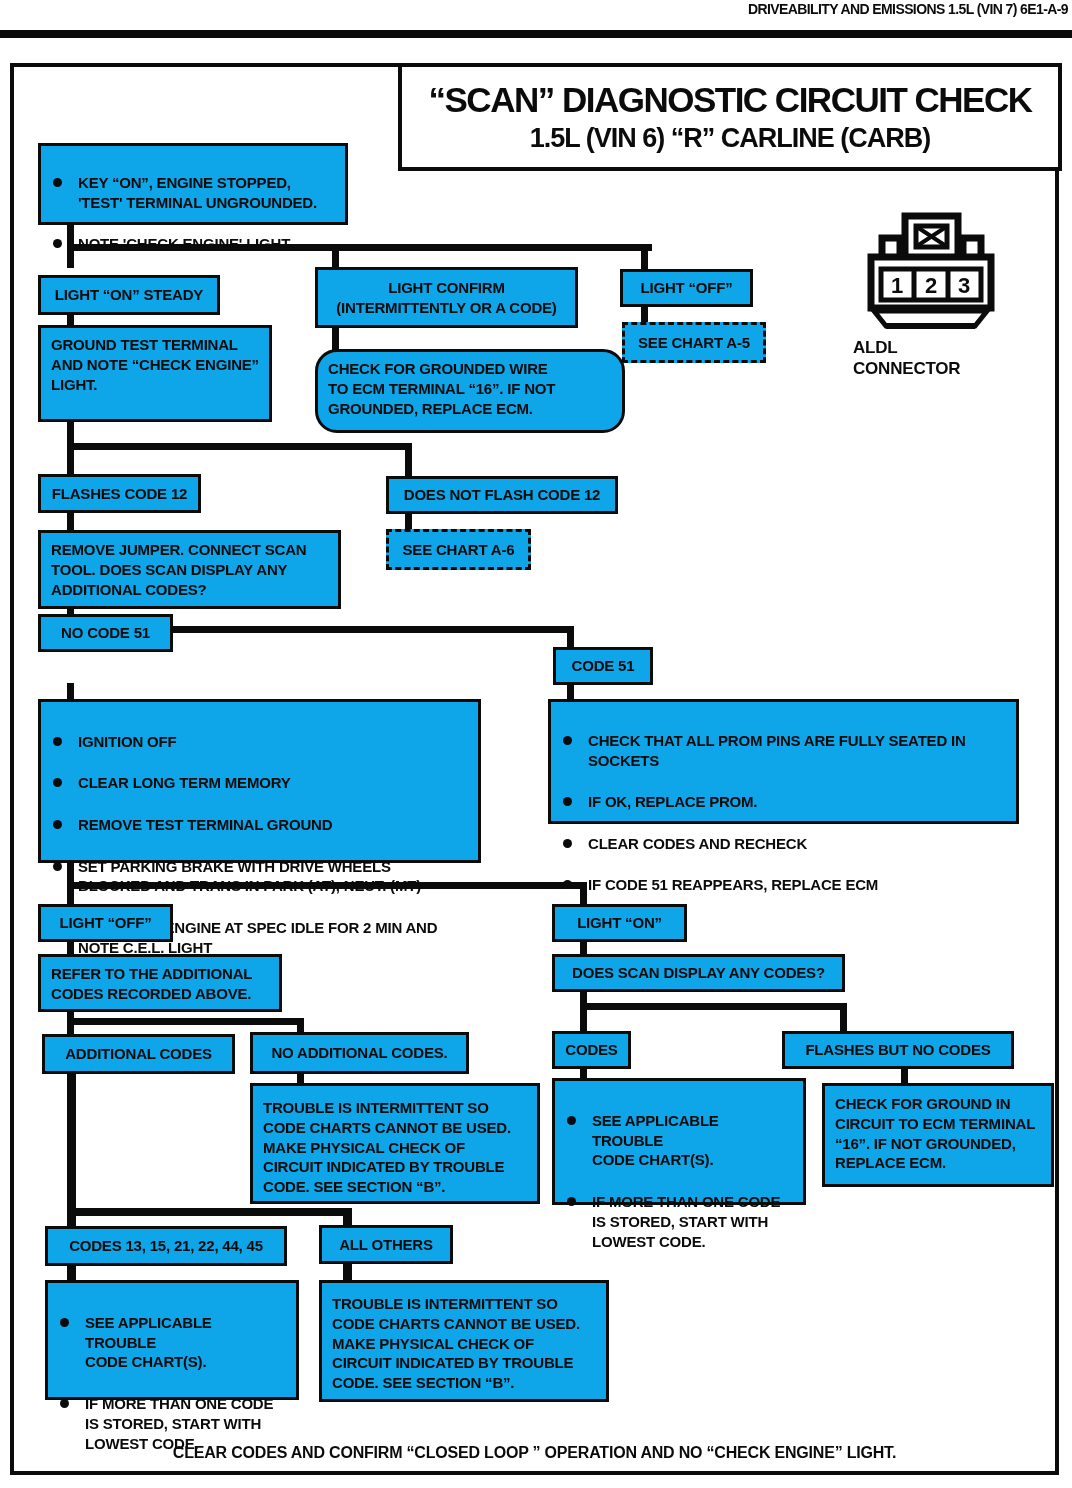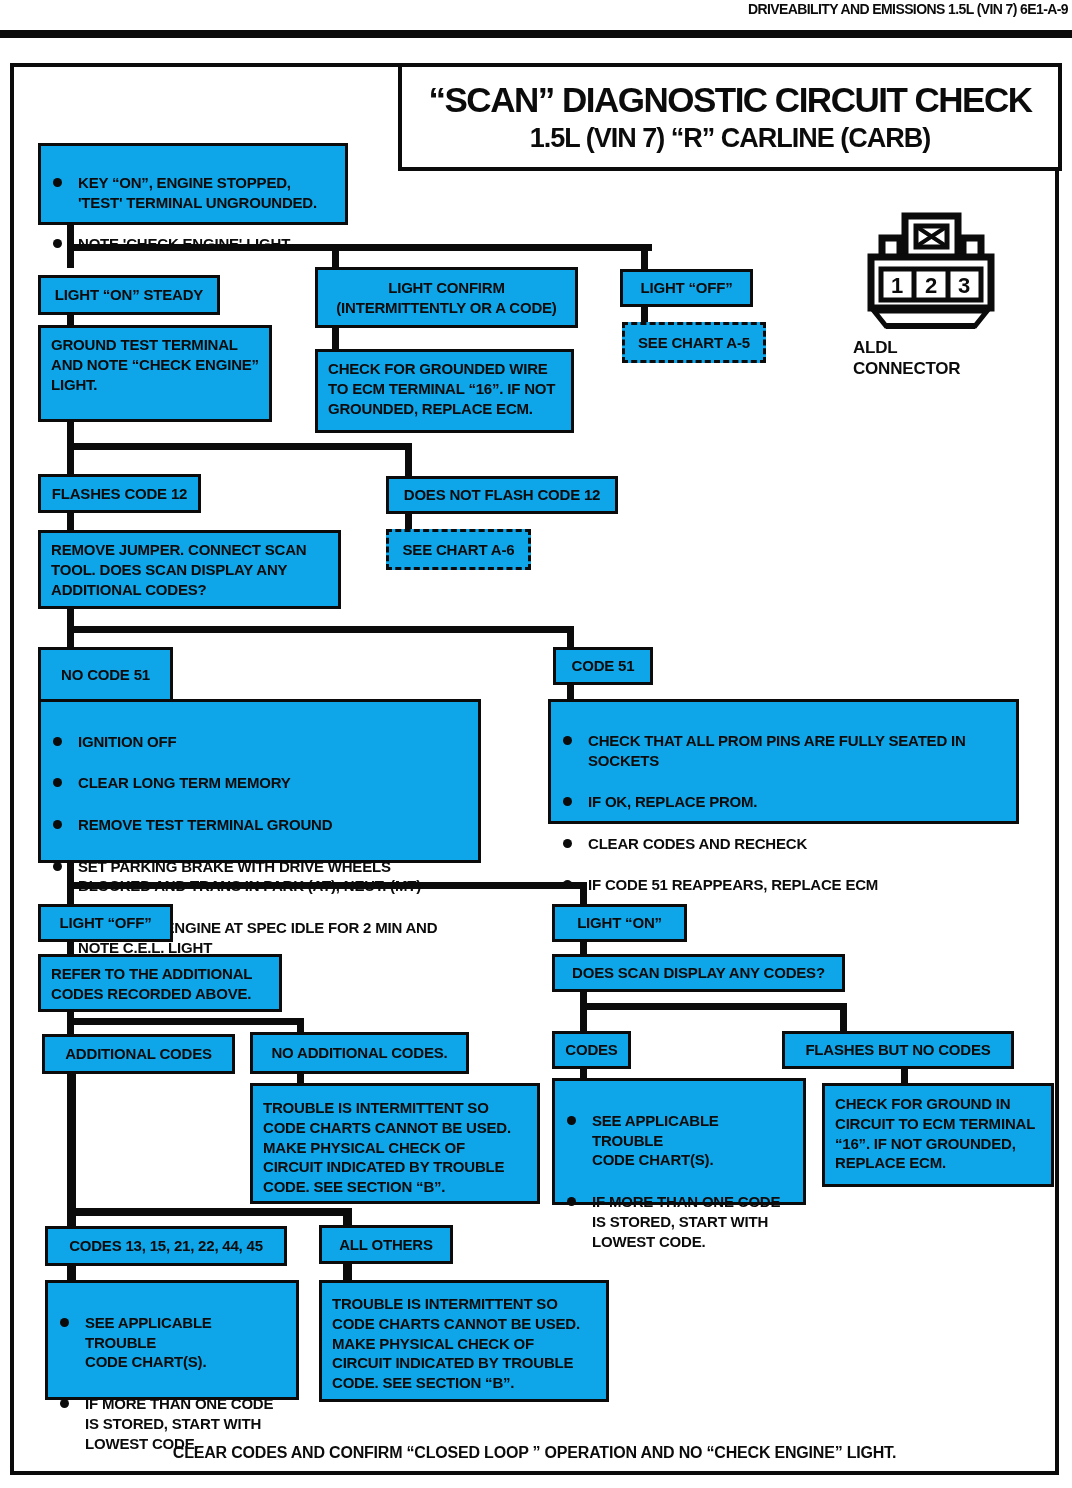--- a/index.html
+++ b/index.html
@@ -41,21 +41,21 @@
 <body>
 
 <div id="page">
 
   <div class="hdr">DRIVEABILITY AND EMISSIONS 1.5L (VIN 7) 6E1-A-9</div>
   <div class="hdrRule"></div>
   <div class="outer"></div>
 
   <div class="titleBox">
     <div class="titleMain">“SCAN” DIAGNOSTIC CIRCUIT CHECK</div>
-    <div class="titleSub">1.5L (VIN 7) “R” CARLINE (CARB)</div>
+    <div class="titleSub">1.5L (VIN 6) “R” CARLINE (CARB)</div>
   </div>
 
   <svg style="position:absolute;left:858px;top:212px;" width="145" height="124" viewBox="0 0 145 124">
     <g fill="#fff" stroke="#0b0b0b">
       <rect x="47" y="4" width="53" height="44" stroke-width="7"></rect>
       <rect x="58" y="14" width="31" height="21" stroke-width="5"></rect>
       <path d="M59 15 L88 34 M88 15 L59 34" stroke-width="4"></path>
       <rect x="24" y="26" width="18" height="22" stroke-width="7"></rect>
       <rect x="105" y="26" width="18" height="22" stroke-width="7"></rect>
       <rect x="13" y="45" width="120" height="51" stroke-width="7"></rect>
@@ -122,34 +122,34 @@
   </div>
 
   <div class="box ctr" style="left:38px;top:275px;width:182px;height:40px;">LIGHT “ON” STEADY</div>
   <div class="box ctr" style="left:315px;top:267px;width:263px;height:61px;">LIGHT CONFIRM
 (INTERMITTENTLY OR A CODE)</div>
   <div class="box ctr" style="left:620px;top:269px;width:133px;height:38px;">LIGHT “OFF”</div>
 
   <div class="box" style="left:38px;top:325px;width:234px;height:97px;">GROUND TEST TERMINAL
 AND NOTE “CHECK ENGINE”
 LIGHT.</div>
-  <div class="box" style="left:315px;top:349px;width:259px;height:84px;">CHECK FOR GROUNDED WIRE
+  <div class="box" style="left:315px;top:349px;width:310px;height:84px;border-radius:22px;">CHECK FOR GROUNDED WIRE
 TO ECM TERMINAL “16”. IF NOT
 GROUNDED, REPLACE ECM.</div>
   <div class="box ctr dashed" style="left:622px;top:322px;width:144px;height:41px;">SEE CHART A-5</div>
 
   <div class="box ctr" style="left:38px;top:474px;width:163px;height:39px;">FLASHES CODE 12</div>
   <div class="box ctr" style="left:386px;top:476px;width:232px;height:38px;">DOES NOT FLASH CODE 12</div>
 
   <div class="box" style="left:38px;top:530px;width:303px;height:79px;">REMOVE JUMPER. CONNECT SCAN
 TOOL. DOES SCAN DISPLAY ANY
 ADDITIONAL CODES?</div>
   <div class="box ctr dashed" style="left:386px;top:529px;width:145px;height:41px;">SEE CHART A-6</div>
 
-  <div class="box ctr" style="left:38px;top:647px;width:135px;height:55px;text-align:center;">NO CODE 51</div>
+  <div class="box ctr" style="left:38px;top:614px;width:135px;height:38px;text-align:center;">NO CODE 51</div>
   <div class="box ctr" style="left:553px;top:647px;width:100px;height:38px;">CODE 51</div>
 
   <div class="box" style="left:38px;top:699px;width:443px;height:164px;padding-top:10px;">
     <div class="bi"><span class="dot"></span><span class="bt">IGNITION OFF</span></div>
     <div class="bi"><span class="dot"></span><span class="bt">CLEAR LONG TERM MEMORY</span></div>
     <div class="bi"><span class="dot"></span><span class="bt">REMOVE TEST TERMINAL GROUND</span></div>
     <div class="bi"><span class="dot"></span><span class="bt">SET PARKING BRAKE WITH DRIVE WHEELS
 BLOCKED AND TRANS IN PARK (AT), NEUT. (MT)</span></div>
     <div class="bi"><span class="dot"></span><span class="bt">RUN WARM ENGINE AT SPEC IDLE FOR 2 MIN AND
 NOTE C.E.L. LIGHT</span></div>

